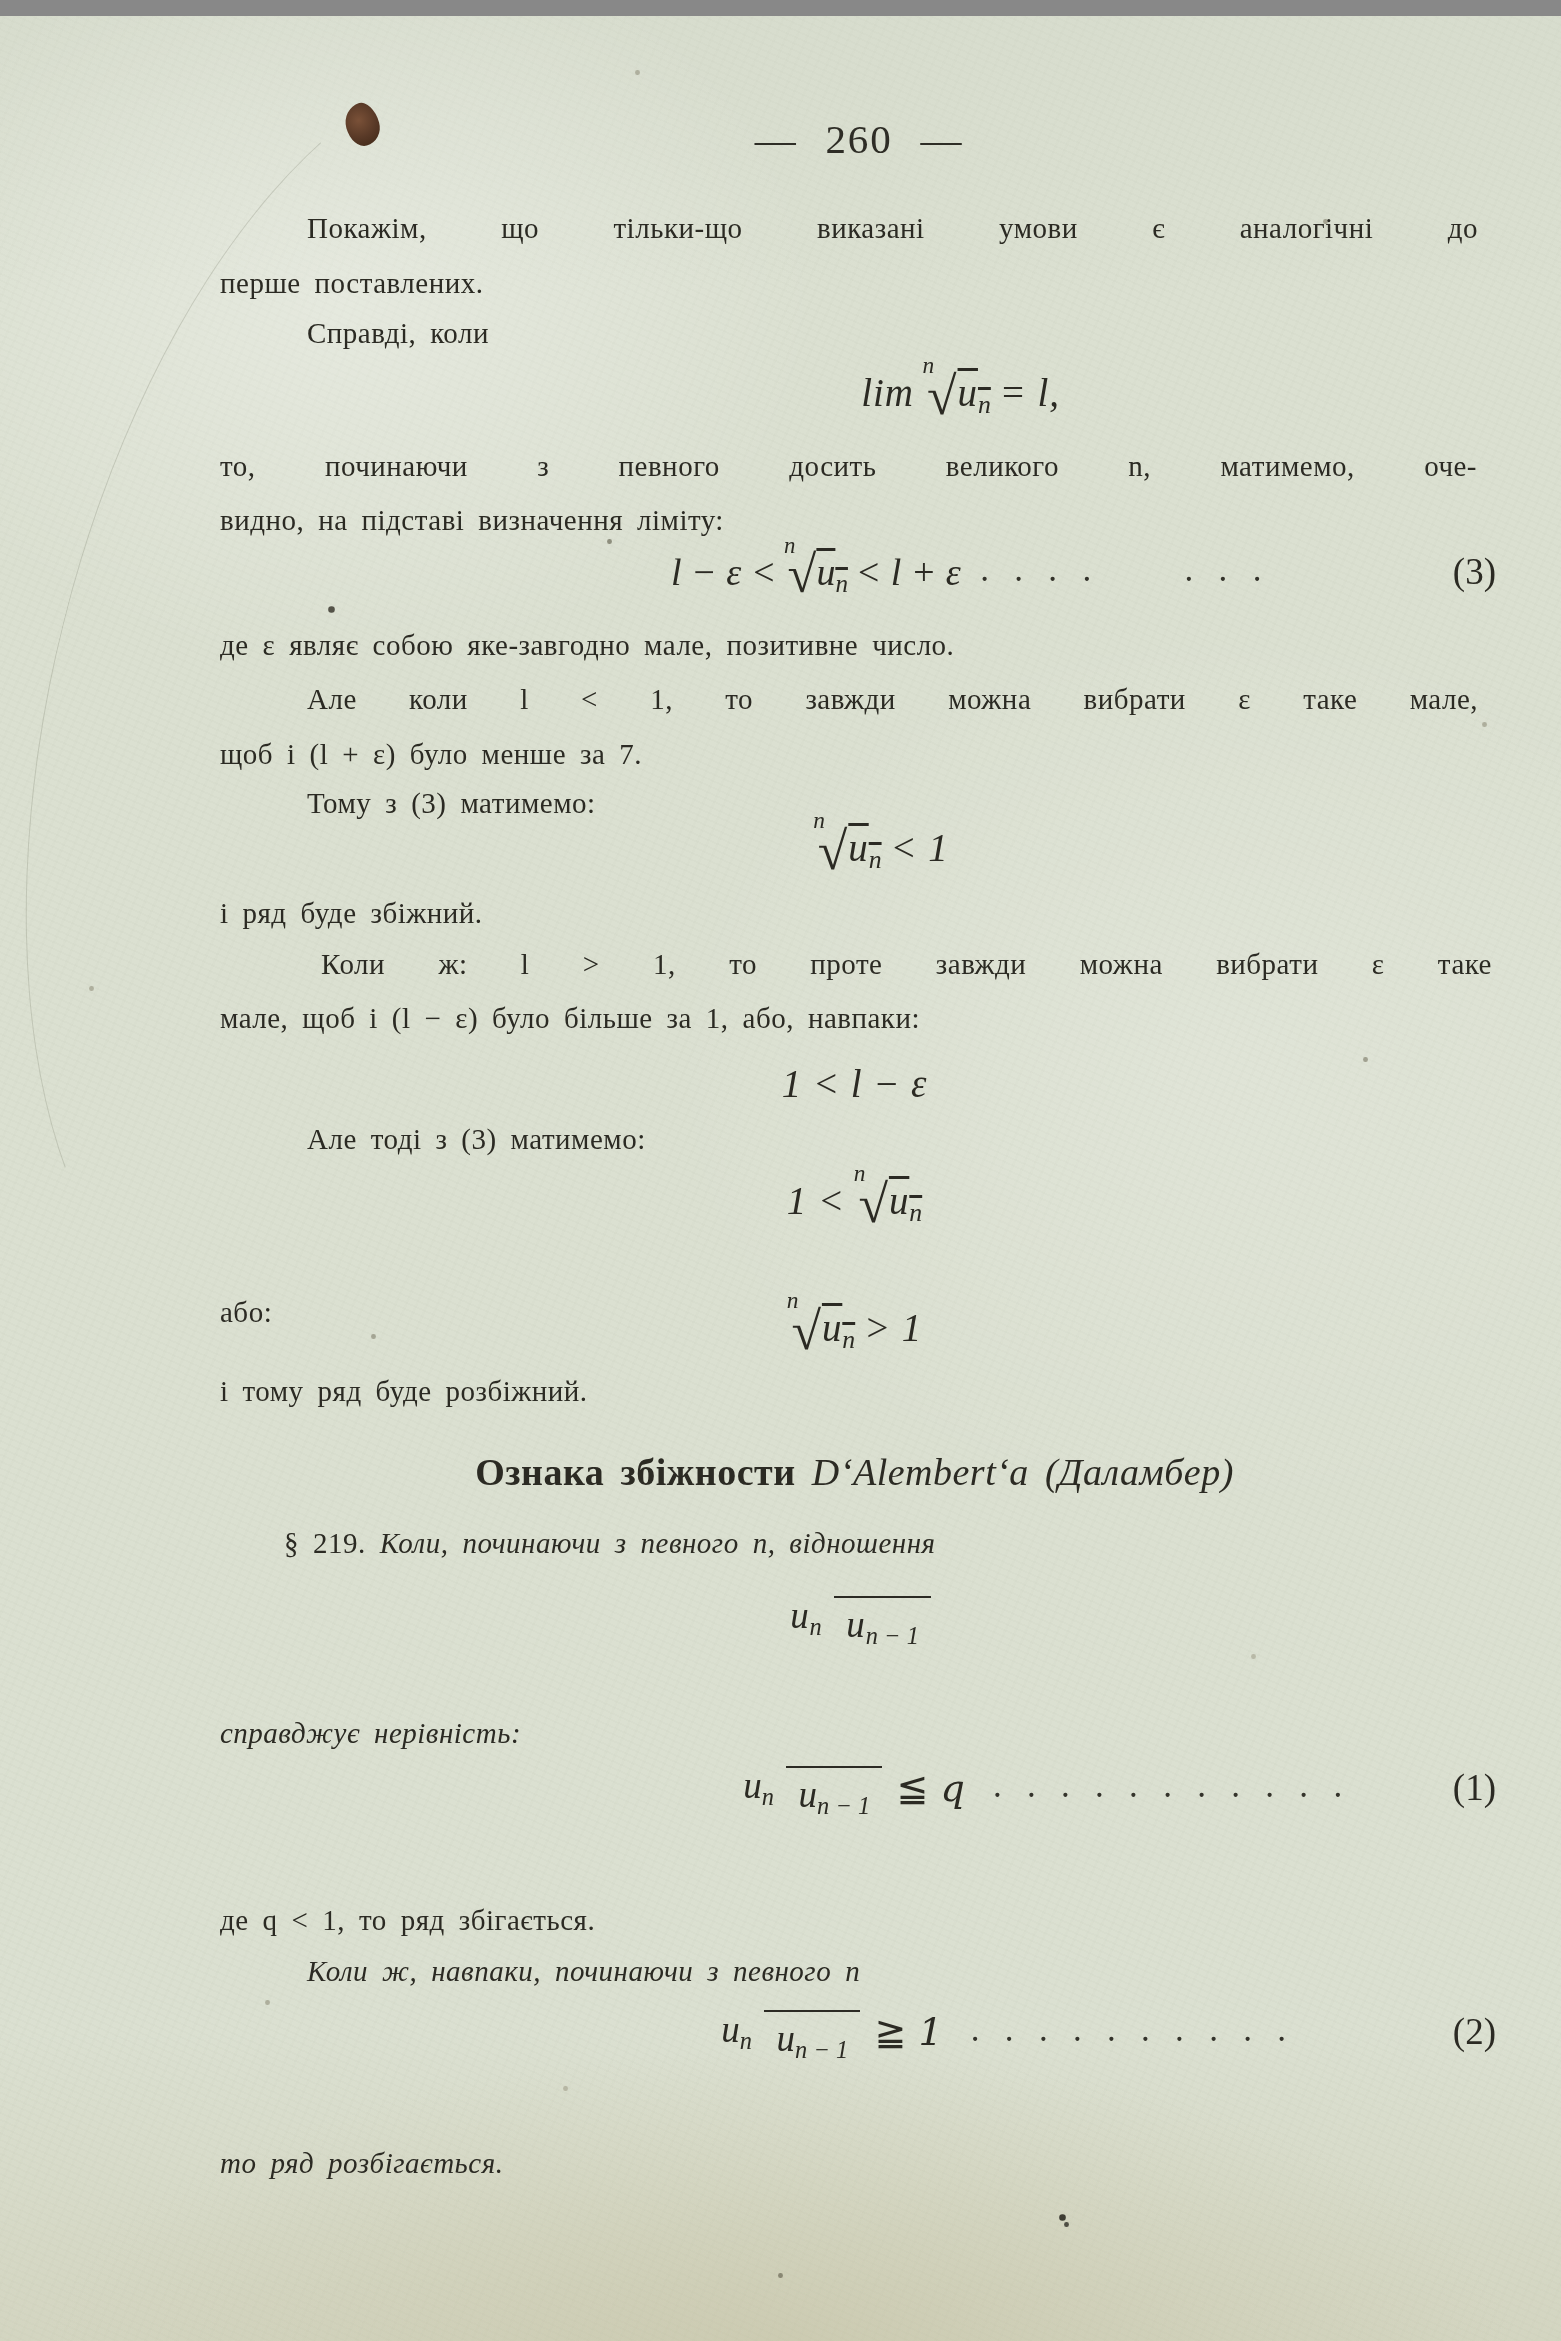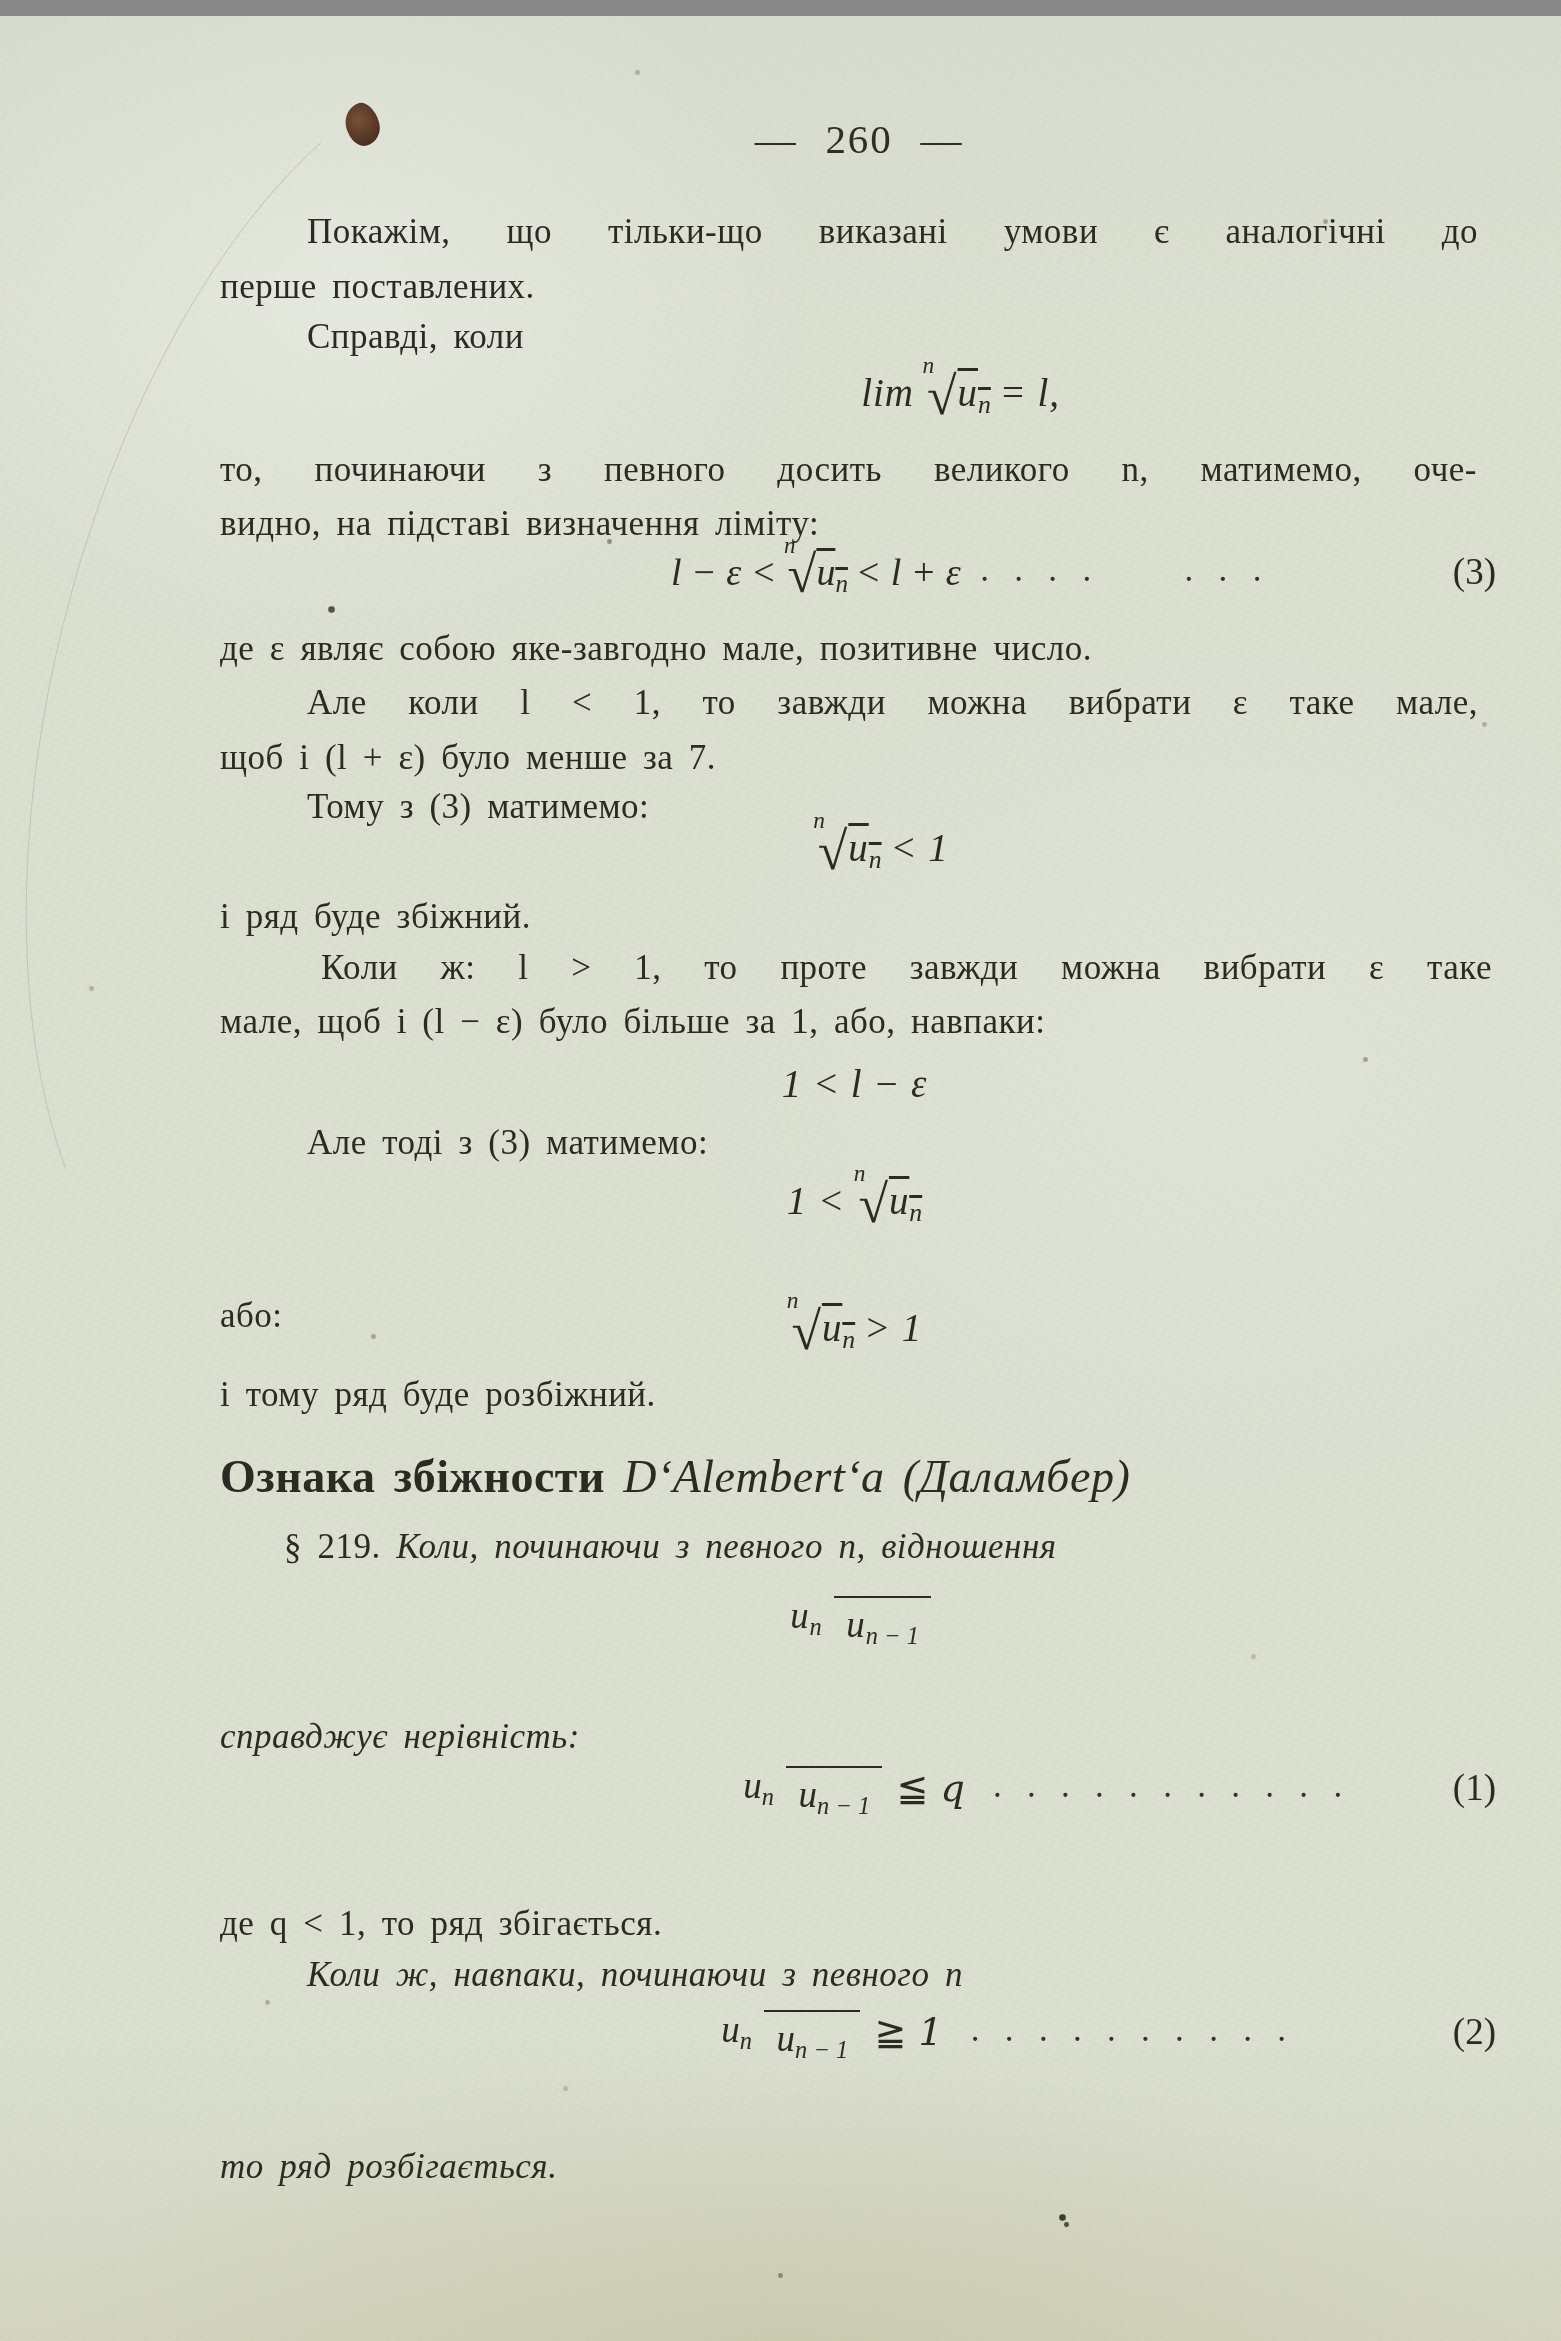--- a/index.html
+++ b/index.html
@@ -15,21 +15,21 @@
       radial-gradient(ellipse 793px 617px at 22% 12%, rgba(255,255,255,0.30), rgba(255,255,255,0) 60%),
       radial-gradient(ellipse 881px 705px at 78% 45%, rgba(255,255,255,0.14), rgba(255,255,255,0) 65%),
       radial-gradient(ellipse 1058px 441px at 50% 100%, rgba(186,178,140,0.30), rgba(186,178,140,0) 70%),
       linear-gradient(180deg, rgba(205,211,196,0.25) 0%, rgba(205,211,196,0) 12%, rgba(205,211,196,0) 86%, rgba(196,191,160,0.35) 100%),
       repeating-linear-gradient(24deg, rgba(150,156,138,0.045) 0 1.8px, rgba(0,0,0,0) 1.8px 6.2px),
       repeating-linear-gradient(-67deg, rgba(170,176,156,0.04) 0 2.6px, rgba(0,0,0,0) 2.6px 9.7px);
   }
   
   .ln{
     position:absolute;
-    font-size:35px;
+    font-size:29px;
     line-height:1.15;
     letter-spacing:0.5px;
     word-spacing:6.2px;
     white-space:nowrap;
   }
   .just{
     white-space:normal;
     text-align:justify;
     text-align-last:justify;
   }
@@ -180,21 +180,21 @@
   </div>
 
   <div class="ln" style="top:1280px;left:220px">або:</div>
 
   <div class="eqc" style="top:1289px;padding-right:115px">
     <span class="root"><sup class="ridx">n</sup><span class="rad">√</span><span class="ovl"><span>u</span><sub class="rsub">n</sub></span></span> <span>&gt; 1</span>
   </div>
 
   <div class="ln" style="top:1359px;left:220px">і тому ряд буде розбіжний.</div>
 
-  <div class="ln" style="top:1435px;left:220px;width:1269px;text-align:left;font-size:46px">
+  <div class="ln" style="top:1435px;left:220px;width:1269px;text-align:center;font-size:38px">
     <span class="b">Ознака збіжности</span>
     <span class="it">D‘Alembert‘a</span>
     <span class="it">(Даламбер)</span>
   </div>
 
   <div class="ln" style="top:1511px;left:284px">
     <span>§ 219.</span>
     <span class="it">Коли, починаючи з певного n, відношення</span>
   </div>
 

